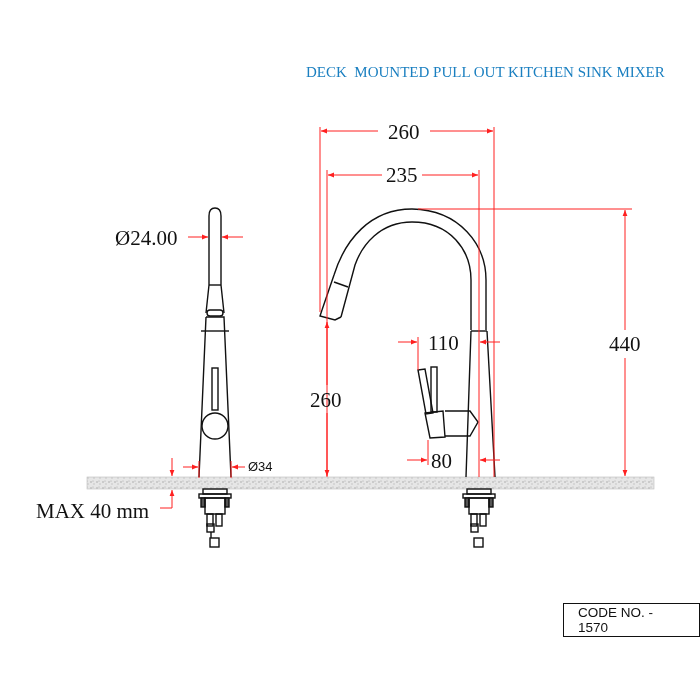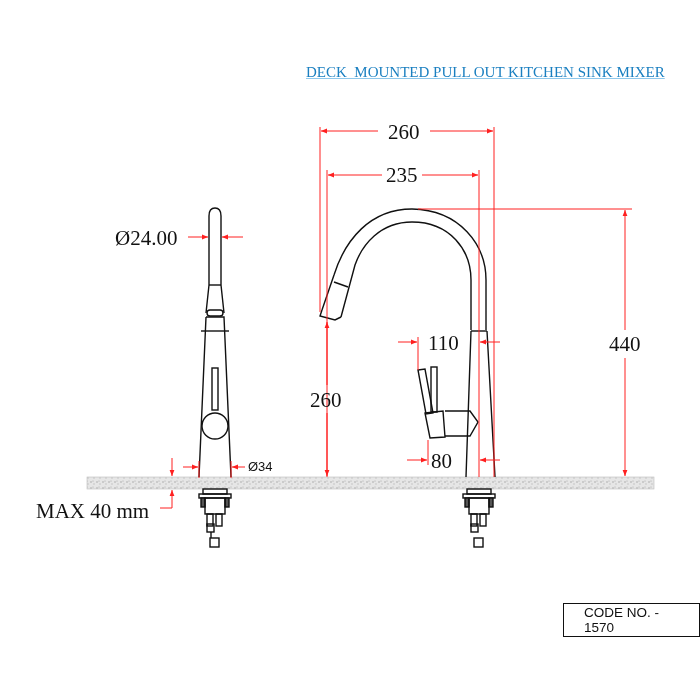--- a/index.html
+++ b/index.html
@@ -1,22 +1,22 @@
 <!DOCTYPE html>
 <html><head>
 <meta charset="utf-8">
 <style>
   html, body { margin: 0; padding: 0; background: #ffffff; }
   .page { position: relative; width: 700px; height: 700px; background: #ffffff; overflow: hidden; }
-  .title { position: absolute; left: 306px; top: 64px; font-family: "Liberation Serif", serif; font-size: 15px; color: #1a7fc0; text-decoration: underline; text-decoration-color: #8ec8ec; white-space: pre; letter-spacing: 0px; }
+  .title { position: absolute; left: 306px; top: 64px; font-family: "Liberation Serif", serif; font-size: 15px; color: #1a7fc0; text-decoration-color: #8ec8ec; white-space: pre; letter-spacing: 0px; }
   svg { position: absolute; left: 0; top: 0; }
   .dim { font-family: "Liberation Serif", serif; font-size: 21px; fill: #111; }
   .dim-sm { font-family: "Liberation Sans", sans-serif; font-size: 13px; fill: #111; }
   .footnote { position: absolute; left: 21px; top: 612px; font-family: "Liberation Sans", sans-serif; font-size: 13px; color: #111; }
-  .code { position: absolute; left: 563px; top: 603px; border: 1.5px solid #111; padding: 1px 20px; font-family: "Liberation Sans", sans-serif; font-size: 13.5px; color: #111; }
+  .code { position: absolute; left: 563px; top: 603px; border: 1.5px solid #111; padding: 1px 14px; font-family: "Liberation Sans", sans-serif; font-size: 13.5px; color: #111; }
 </style>
 </head>
 <body>
 
 <div class="page">
   <div class="title">DECK  MOUNTED PULL OUT KITCHEN SINK MIXER</div>
 
   <svg width="700" height="700" viewBox="0 0 700 700">
     <defs>
       <pattern id="granite" width="6" height="6" patternUnits="userSpaceOnUse">

